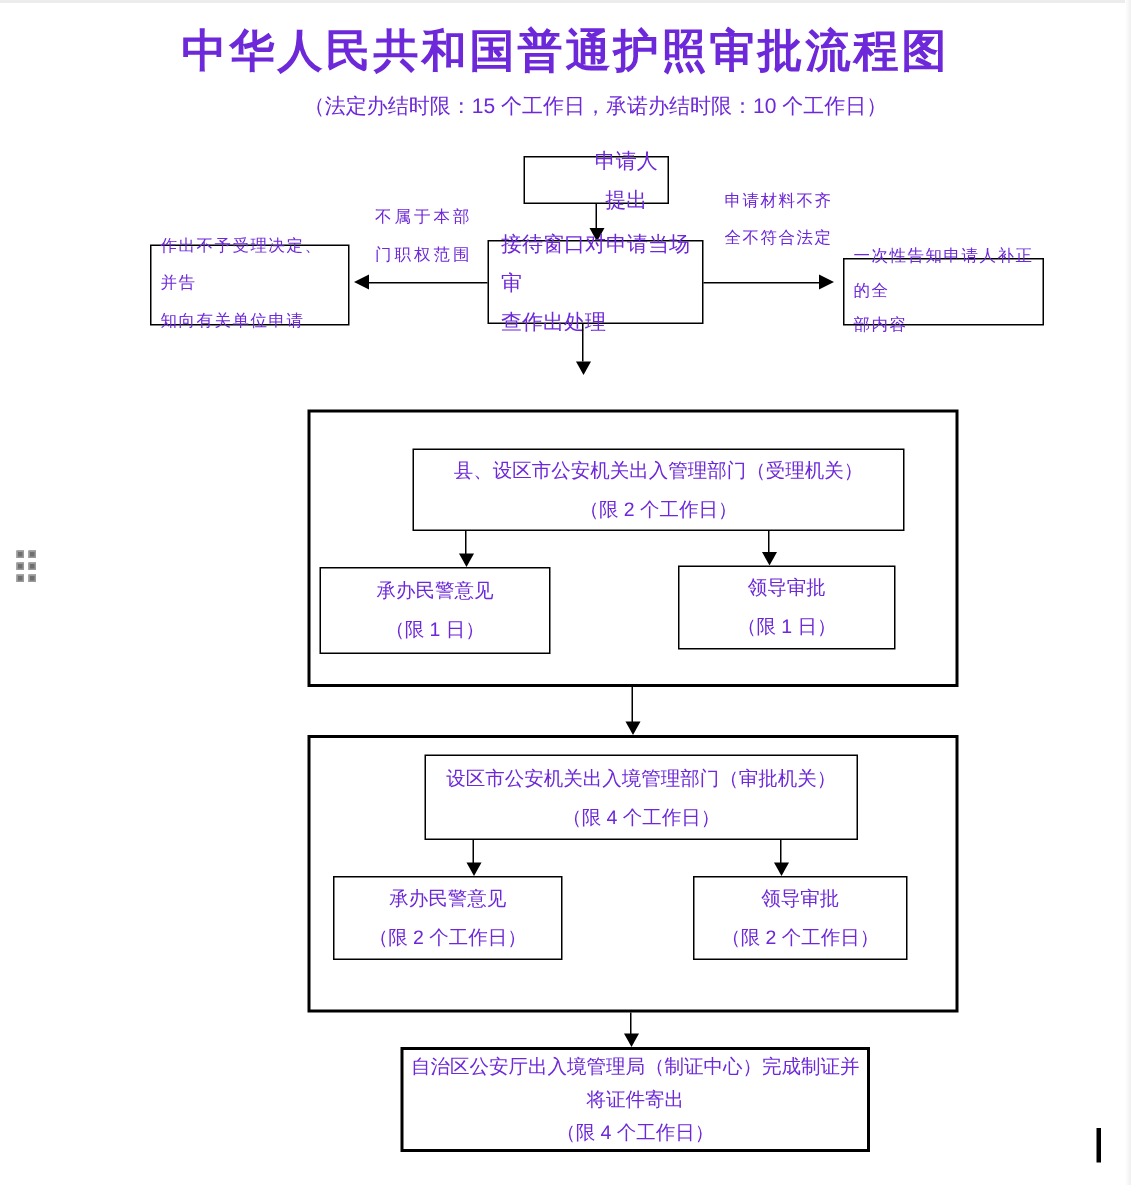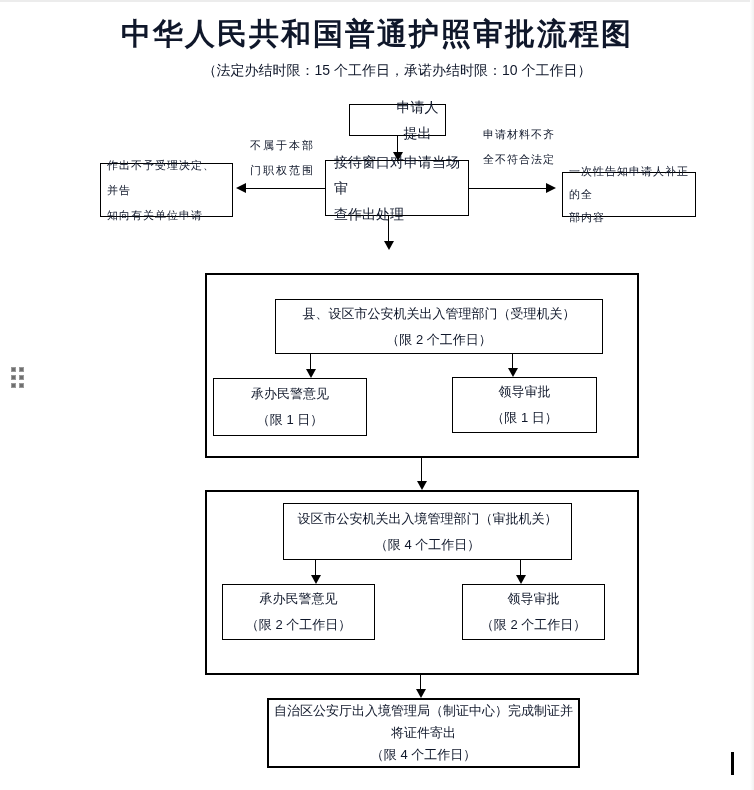--- a/index.html
+++ b/index.html
@@ -2,21 +2,21 @@
 <html><head>
 <meta charset="utf-8">
 <style>
   * { margin:0; padding:0; box-sizing:border-box; }
   html,body { background:#ffffff; }
   .canvas {
     position:relative;
     width:754px; height:790px;
     background:#ffffff;
     font-family:"Liberation Sans", sans-serif;
-    color:#0f172a;
+    color:#6d28d9;
     overflow:hidden;
   }
   .page-edge-top { position:absolute; left:0; top:0; width:754px; height:2px; background:#ececec; }
   .page-edge-right { position:absolute; right:0; top:0; width:4px; height:790px; background:linear-gradient(to right,#ffffff,#f0f0f0); }
 
   .title { position:absolute; left:0; top:14px; width:754px; text-align:center;
            font-size:30px; font-weight:bold; letter-spacing:2px; }
   .subtitle { position:absolute; left:0; top:62px; width:754px; text-align:center; font-size:14px;margin-left:20px; }
 
   .box { position:absolute; border:1px solid #000; background:#fff;
@@ -41,21 +41,21 @@
               border-left:10px solid #000; }
 
   .drag-handle { position:absolute; left:11px; top:367px; display:grid;
                  grid-template-columns:5px 5px; grid-template-rows:5px 5px 5px; gap:3px; }
   .drag-handle i { display:block; width:5px; height:5px; background:#6f6f6f; border:1px solid #9a9a9a; }
   .text-cursor { position:absolute; left:731px; top:752px; width:3px; height:23px; background:#000; }
 
   
   .b-applicant { left:349px; top:104px; width:97px;  height:32px; font-size:14px;padding-left:40px; }
   .b-window    { left:325px; top:160px; width:144px; height:56px; font-size:14px; align-items:flex-start; text-align:left; padding-left:8px; }
-  .b-reject    { left:100px; top:163px; width:133px; height:54px; font-size:11px; line-height:25px; align-items:flex-start; text-align:left; padding:0 6px; letter-spacing:1px; }
+  .b-reject    { left:100px; top:163px; width:133px; height:54px; font-size:11px; line-height:25px; align-items:flex-start; text-align:left; padding:0 6px; letter-spacing:1px;font-family:Liberation Mono, monospace; }
   .b-correct   { left:562px; top:172px; width:134px; height:45px; font-size:11px; line-height:23px; align-items:flex-start; text-align:left; padding:0 6px; letter-spacing:1px; }
   .c-accept    { left:205px; top:273px; width:434px; height:185px; }
   .b-accept-org{ left:275px; top:299px; width:328px; height:55px; }
   .b-officer1  { left:213px; top:378px; width:154px; height:58px; }
   .b-leader1   { left:452px; top:377px; width:145px; height:56px; }
   .c-approve   { left:205px; top:490px; width:434px; height:185px; }
   .b-approve-org{ left:283px; top:503px; width:289px; height:57px; }
   .b-officer2  { left:222px; top:584px; width:153px; height:56px; }
   .b-leader2   { left:462px; top:584px; width:143px; height:56px; }
   .b-issue     { left:267px; top:698px; width:313px; height:70px; border-width:2px; line-height:22px; }

